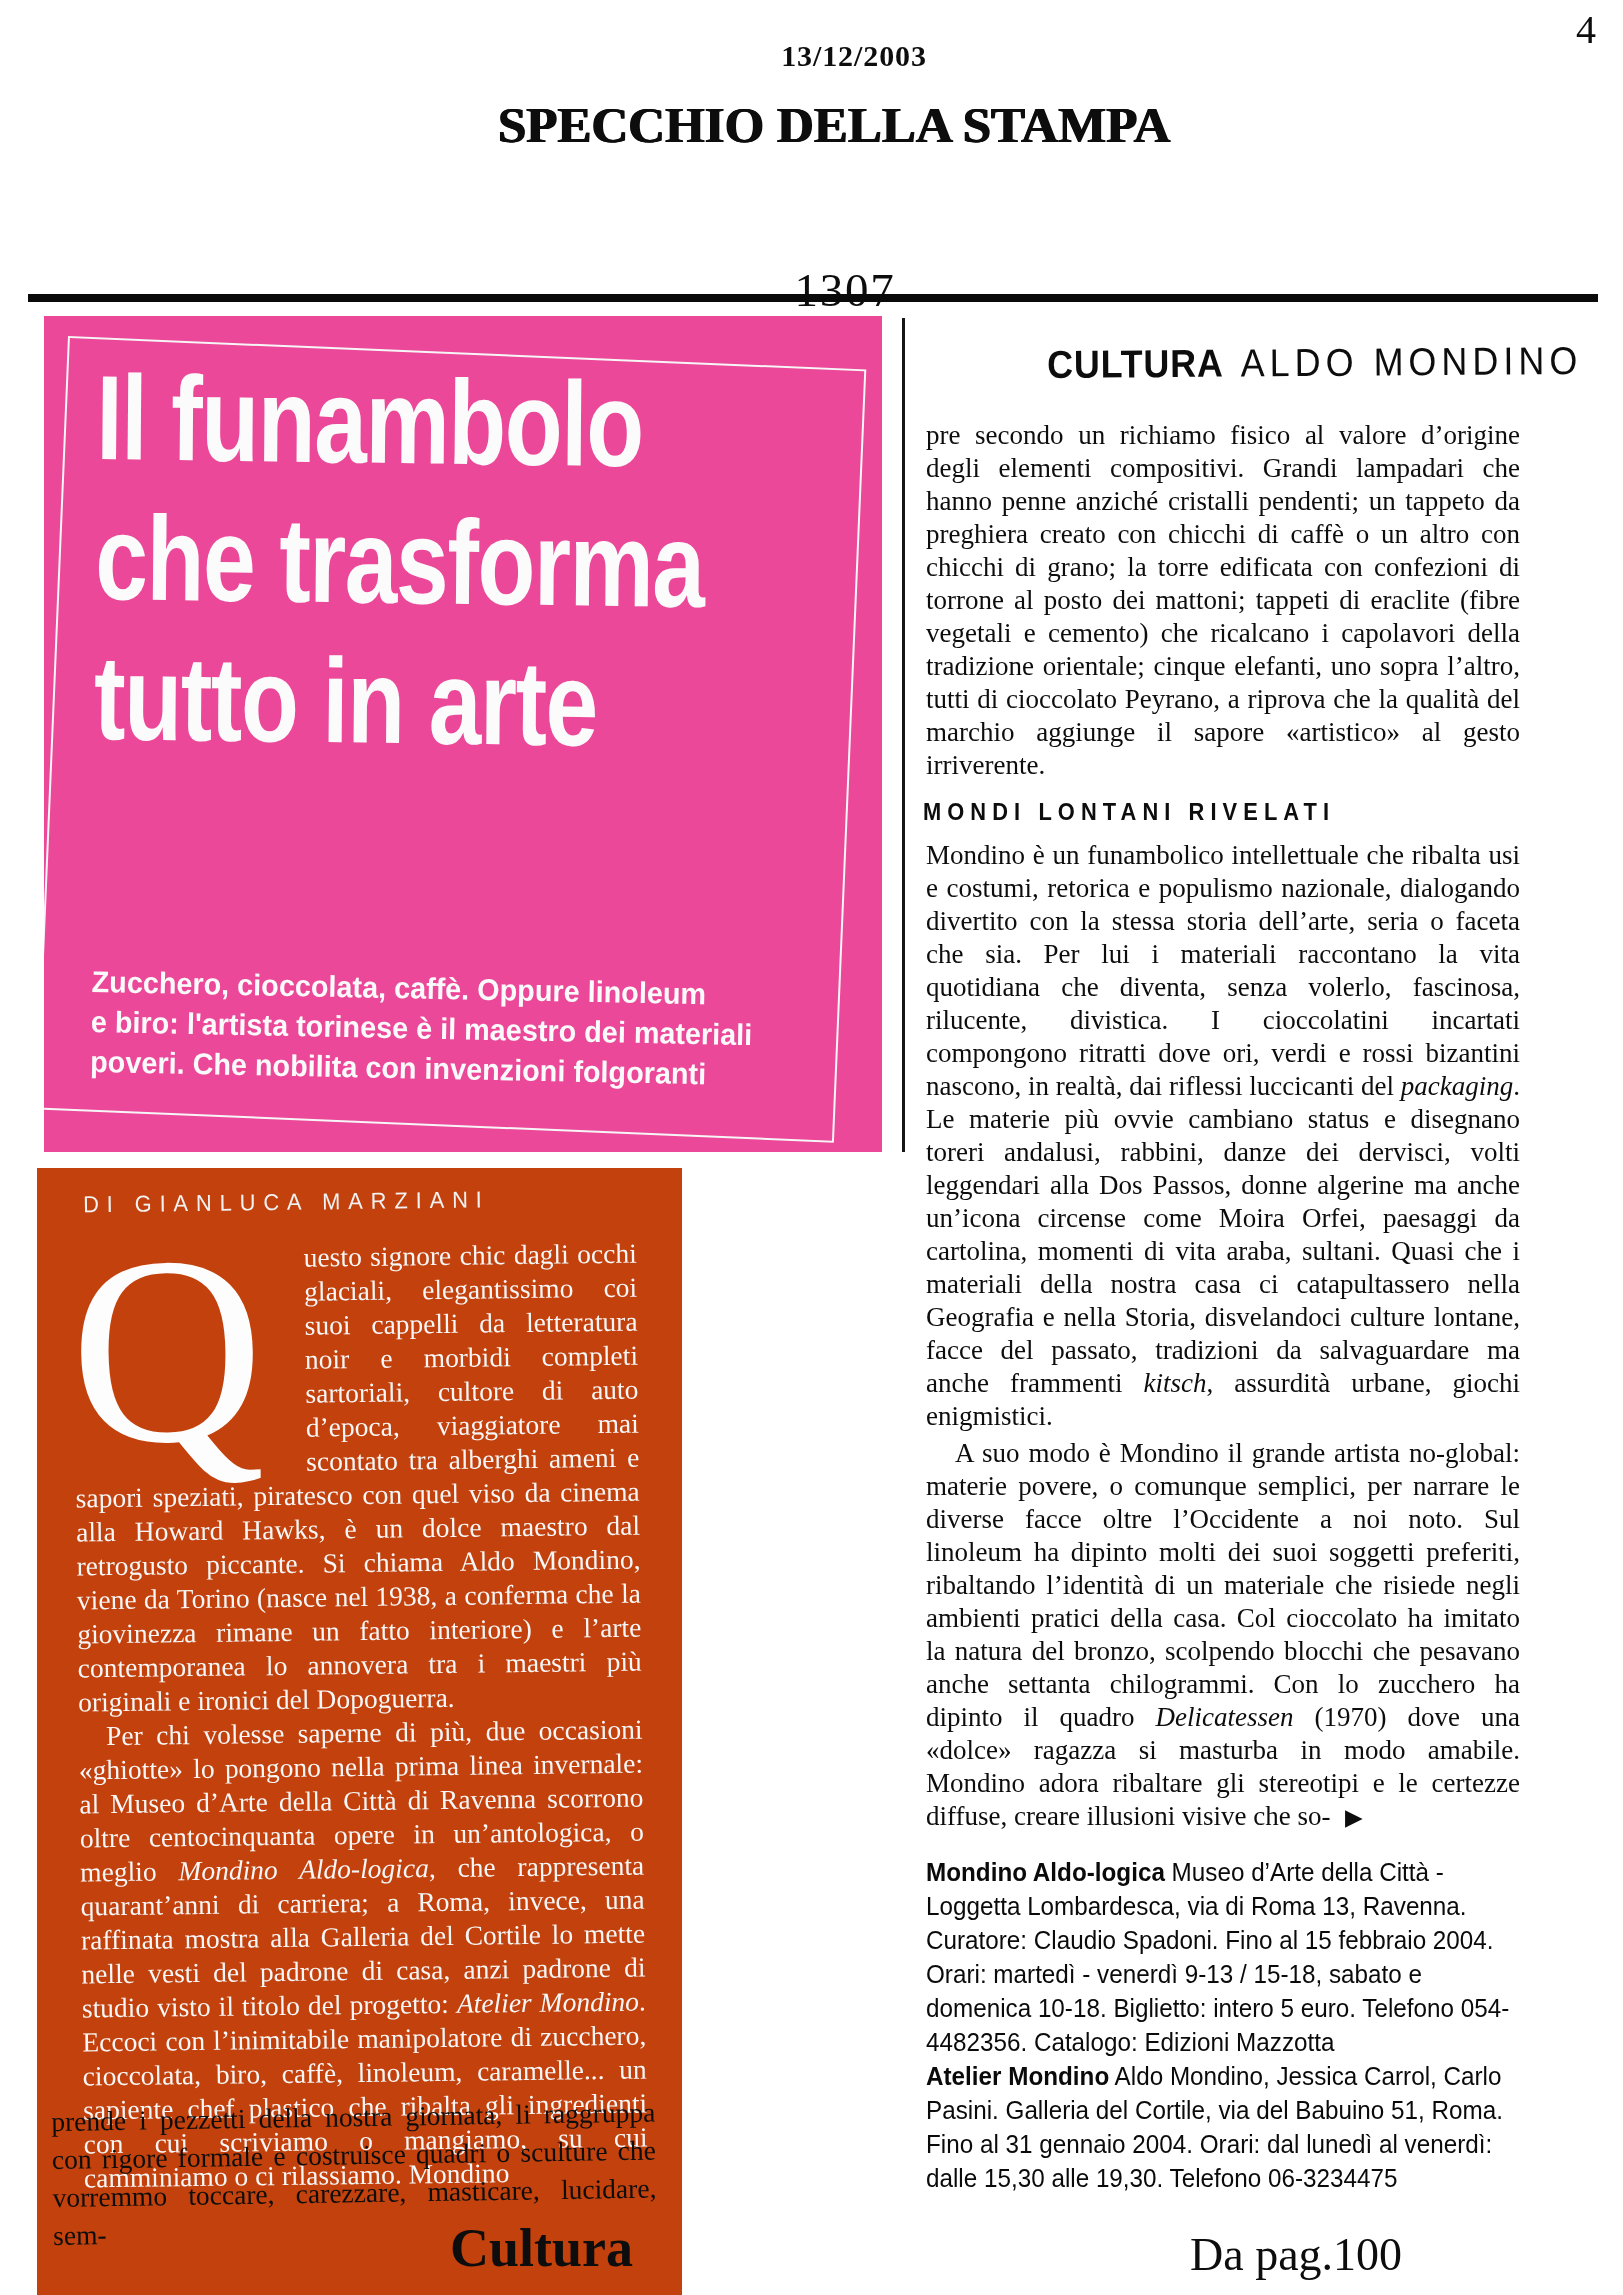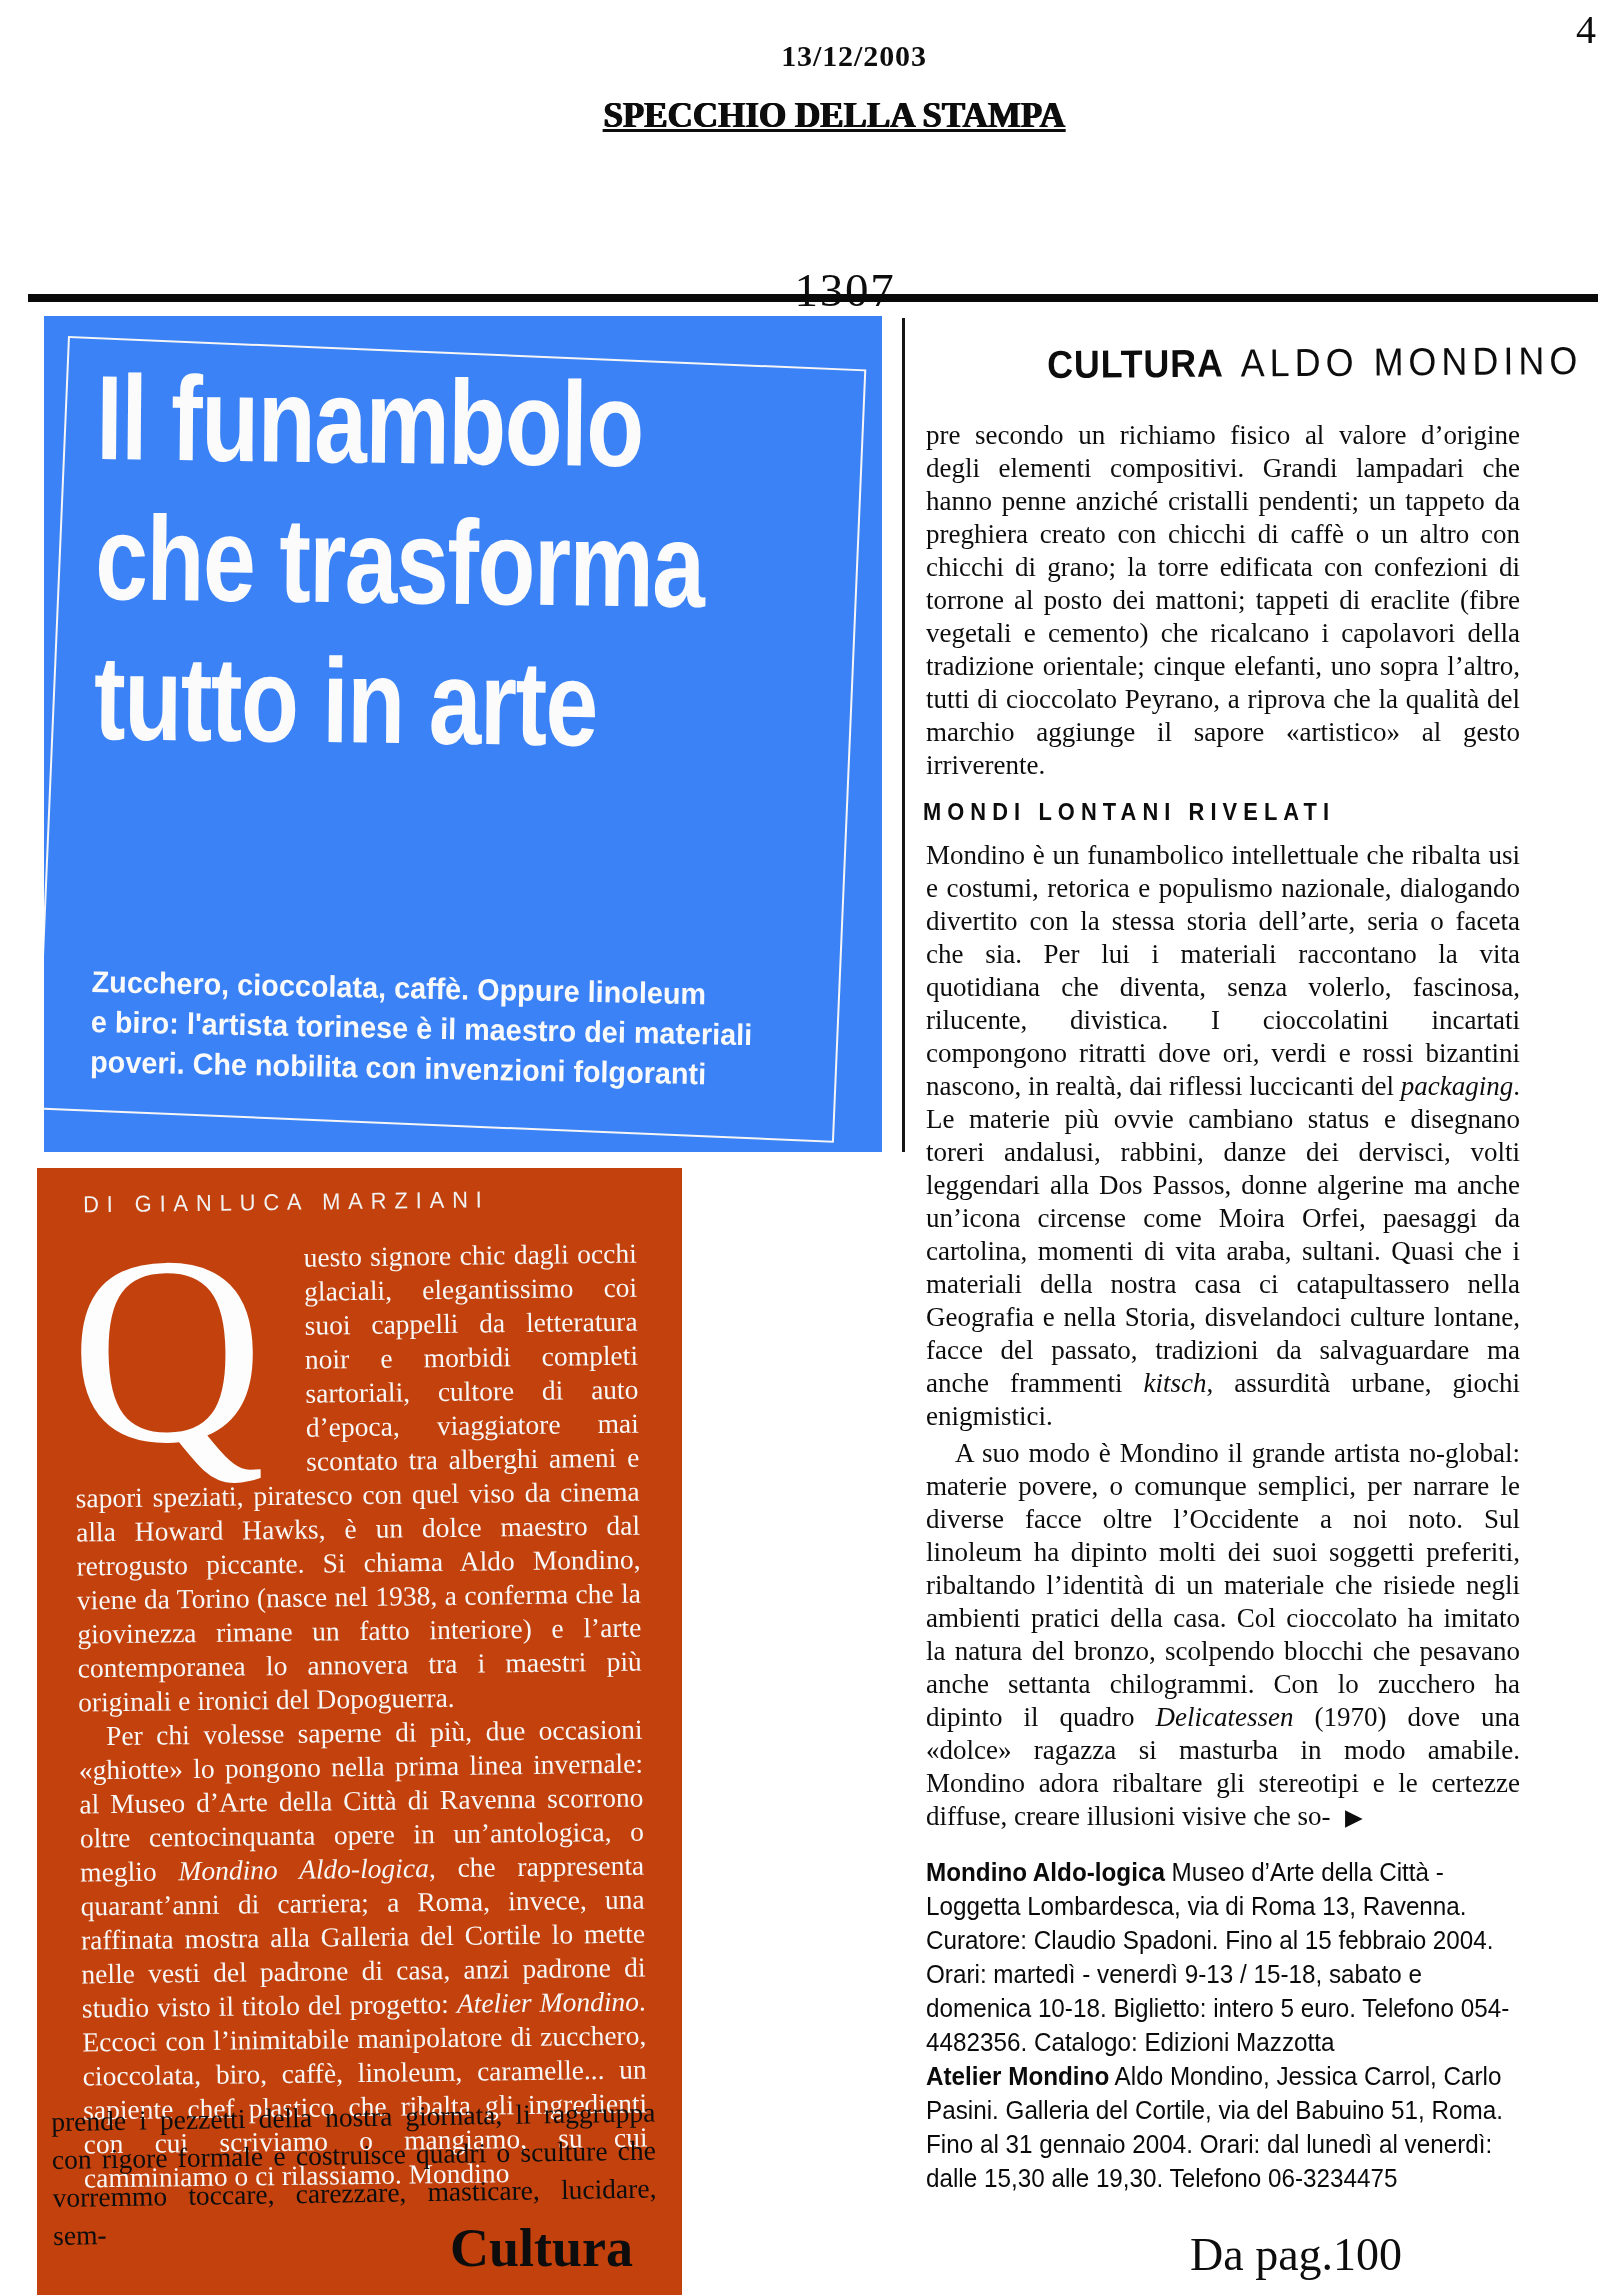--- a/index.html
+++ b/index.html
@@ -4,29 +4,29 @@
 <style>
   html,body{margin:0;padding:0;background:#e8e8e8;}
   .page{position:relative;width:1624px;height:2296px;background:#ffffff;overflow:hidden;
         font-family:"Liberation Serif", serif;color:#0d0d0d;}
 
   
   .page-num{position:absolute;left:1576px;top:5.5px;font-size:40px;}
   .scan-date{position:absolute;left:854px;top:39px;transform:translateX(-50%);
              font-weight:bold;font-size:30px;letter-spacing:0.9px;}
   .masthead{position:absolute;left:834px;top:96px;transform:translateX(-50%);
-            font-weight:bold;font-size:35px;letter-spacing:0px;
-            text-shadow:0.9px 0 0 currentColor,-0.5px 0 0 currentColor;text-decoration:underline;}
+            font-weight:bold;font-size:51px;letter-spacing:0px;
+            text-shadow:0.9px 0 0 currentColor,-0.5px 0 0 currentColor;}
   .issue-num{position:absolute;left:845px;top:235px;transform:translateX(-50%);
              font-size:47px;letter-spacing:1.8px;margin-top:28px;}
   .top-rule{position:absolute;left:27.5px;top:294px;width:1570px;height:8.3px;background:#0a0a0a;}
 
   
   .headline-box{position:absolute;left:44px;top:316px;width:838px;height:836px;
-                background:#3b82f6;overflow:hidden;}
+                background:#ec4899;overflow:hidden;}
   .headline-frame{position:absolute;left:24px;top:20px;width:795px;height:770px;
                   border:2.8px solid #f6f6f6;transform:rotate(2.4deg);transform-origin:0 0;}
   .headline{position:absolute;left:53px;top:31px;margin:0;color:#fbfbfb;
             font-family:"Liberation Sans", sans-serif;font-weight:bold;
             font-size:120px;line-height:140px;letter-spacing:-1.8px;white-space:pre-line;
             transform:scaleX(0.79) rotate(0.6deg);transform-origin:0 0;}
   .standfirst{position:absolute;left:48px;top:646px;width:753px;margin:0;color:#fafafa;
               font-family:"Liberation Sans", sans-serif;font-weight:bold;
               font-size:30px;line-height:40px;white-space:pre-line;
               transform:scaleX(0.96) rotate(1.1deg);transform-origin:0 0;}

